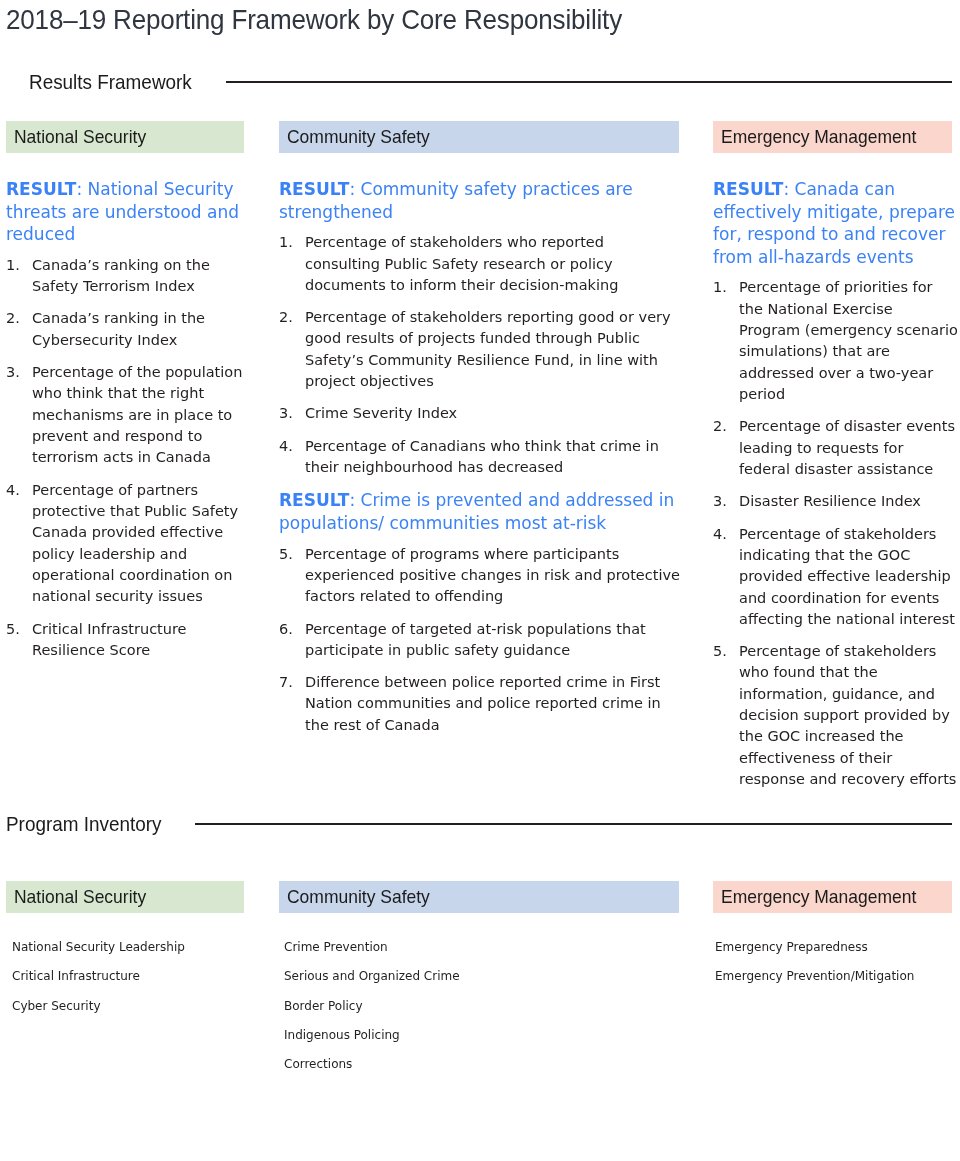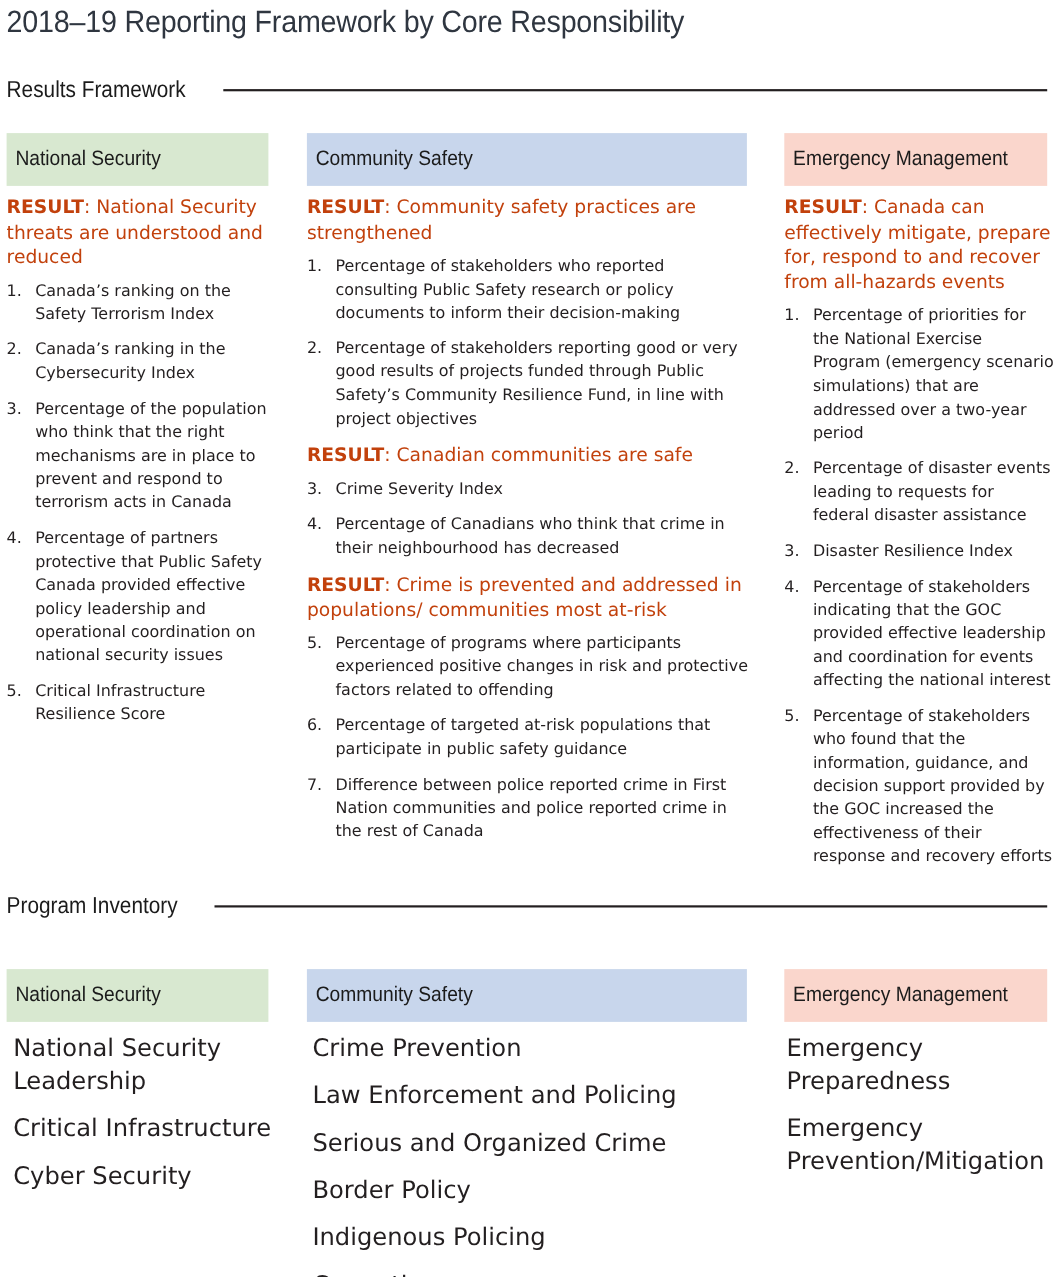--- a/index.html
+++ b/index.html
@@ -52,21 +52,21 @@
   .section-head .rule {
     flex: 1 1 auto;
     height: 2px;
     background: #231f20;
     margin-left: 14px;
   }
 
   
   .band {
     position: absolute;
-    height: 48px;
+    height: 32px;
     display: flex;
     align-items: center;
     box-sizing: border-box;
     padding-left: 8px;
   }
   .band .band-label {
     font-family: "Liberation Sans Narrow", "Liberation Sans", sans-serif;
     font-size: 19px;
     font-weight: 400;
     color: #1b1b1b;
@@ -77,21 +77,21 @@
 
   
   .col {
     position: absolute;
     box-sizing: border-box;
   }
 
   .result-line {
     font-size: 17px;
     line-height: 1.33;
-    color: #c2410c;
+    color: #3b82f6;
     margin: 0 0 9px 0;
     font-family: "DejaVu Sans", sans-serif;
   }
   .result-line .tag {
     font-weight: bold;
   }
 
   ol.ind-list {
     list-style: none;
     margin: 0 0 4px 0;
@@ -115,32 +115,32 @@
     color: #231f20;
   }
 
   
   ul.prog-list {
     list-style: none;
     margin: 0;
     padding: 0;
   }
   ul.prog-list li {
-    font-size: 22px;
+    font-size: 12px;
     line-height: 1.36;
     margin-bottom: 13px;
     color: #231f20;
   }
 </style>
 </head>
 <body>
 
 <div class="page-title">2018–19 Reporting Framework by Core Responsibility</div>
 
-<div class="section-head" style="top:70px;">
+<div class="section-head" style="top:70px;margin-left:23px;">
   <span class="label">Results Framework</span>
   <span class="rule"></span>
 </div>
 
 <div class="band" style="left:6px; width:238px; top:121px; background:#d8e8d0;">
   <span class="band-label">National Security</span>
 </div>
 <div class="band" style="left:279px; width:400px; top:121px; background:#c8d6ec;">
   <span class="band-label">Community Safety</span>
 </div>
@@ -163,21 +163,20 @@
 
 <div class="col" style="left:279px; top:178px; width:404px;">
 
   <p class="result-line"><span class="tag">RESULT</span><span>: Community safety practices are strengthened</span></p>
 
   <ol class="ind-list">
     <li><span class="num">1.</span><span>Percentage of stakeholders who reported consulting Public Safety research or policy documents to inform their decision-making</span></li>
     <li><span class="num">2.</span><span>Percentage of stakeholders reporting good or very good results of projects funded through Public Safety’s Community Resilience Fund, in line with project objectives</span></li>
   </ol>
 
-  <p class="result-line"><span class="tag">RESULT</span><span>: Canadian communities are safe</span></p>
 
   <ol class="ind-list">
     <li><span class="num">3.</span><span>Crime Severity Index</span></li>
     <li><span class="num">4.</span><span>Percentage of Canadians who think that crime in their neighbourhood has decreased</span></li>
   </ol>
 
   <p class="result-line"><span class="tag">RESULT</span><span>: Crime is prevented and addressed in populations/ communities most at-risk</span></p>
 
   <ol class="ind-list">
     <li><span class="num">5.</span><span>Percentage of programs where participants experienced positive changes in risk and protective factors related to offending</span></li>
@@ -218,21 +217,20 @@
   <ul class="prog-list">
     <li>National Security Leadership</li>
     <li>Critical Infrastructure</li>
     <li>Cyber Security</li>
   </ul>
 </div>
 
 <div class="col" style="left:284px; top:939px; width:396px;">
   <ul class="prog-list">
     <li>Crime Prevention</li>
-    <li>Law Enforcement and Policing</li>
     <li>Serious and Organized Crime</li>
     <li>Border Policy</li>
     <li>Indigenous Policing</li>
     <li>Corrections</li>
   </ul>
 </div>
 
 <div class="col" style="left:715px; top:939px; width:230px;">
   <ul class="prog-list">
     <li>Emergency Preparedness</li>

